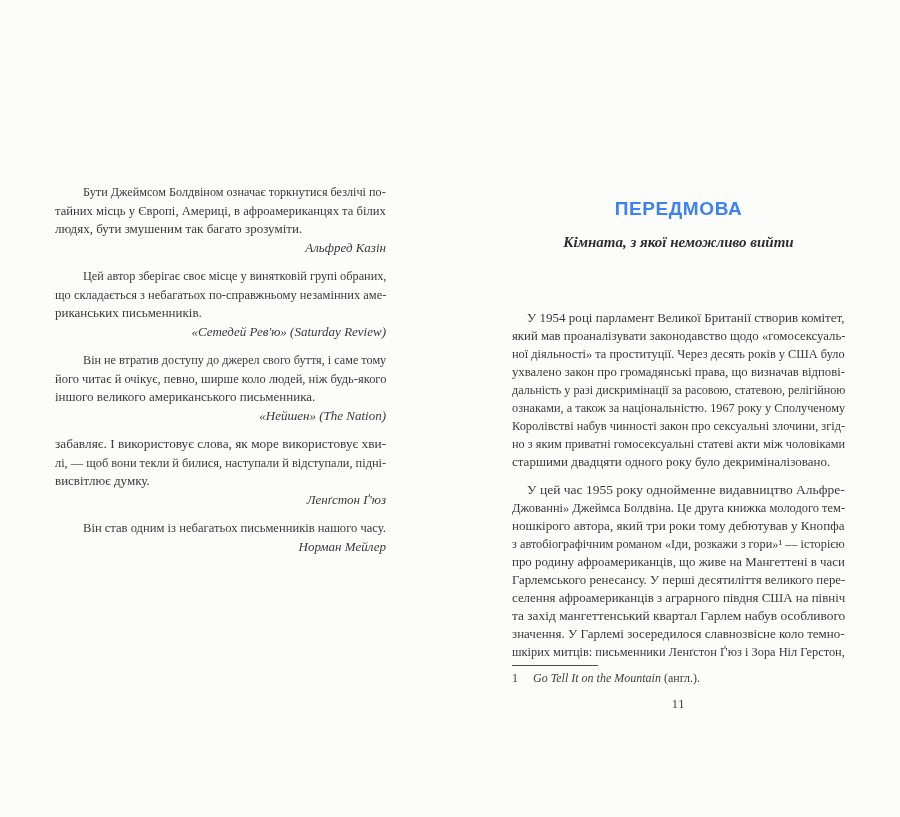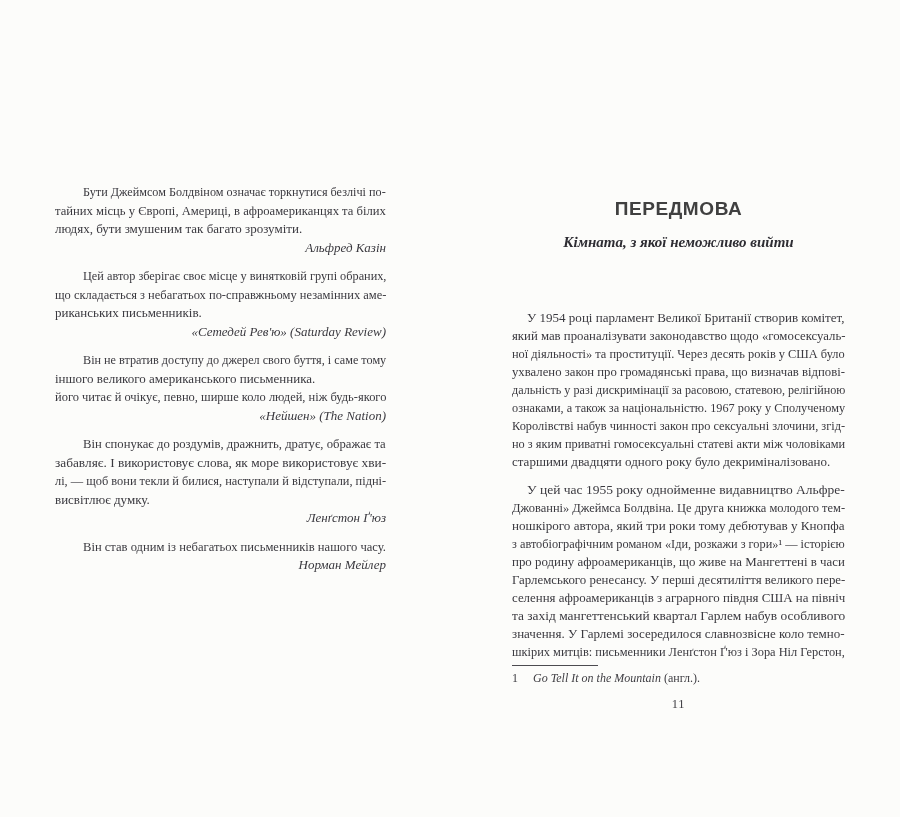--- a/index.html
+++ b/index.html
@@ -25,21 +25,21 @@
   .quote-block{margin-top:10px;}
   .quote-block:first-child{margin-top:0;}
   .left-col .ind{padding-left:28px;}
 
   
   .preface-title{
     position:absolute;left:512px;top:198px;width:333px;
     text-align:center;
     font-family:"Liberation Sans",sans-serif;
     font-weight:bold;font-size:19px;line-height:22px;
-    letter-spacing:0.6px;color:#404040;
+    letter-spacing:0.6px;color:#3b82f6;
   }
   .preface-subtitle{
     position:absolute;left:512px;top:233px;width:333px;
     text-align:center;
     font-style:italic;font-weight:bold;
     font-size:15px;line-height:19px;color:#2e2d33;
   }
   .right-col{
     position:absolute;left:512px;top:299px;width:333px;
     font-size:13px;line-height:18px;
@@ -87,31 +87,30 @@
           <div class="line last"><span class="fit">риканських письменників.</span></div>
         </div>
       <div class="line last attr-row">
         <span class="fit">«Сетедей Рев'ю» (Saturday Review)</span>
       </div>
     </div>
 
     <div class="quote-block">
       <div>
           <div class="line ind"><span class="fit" style="transform: scaleX(0.93808);">Він не втратив доступу до джерел свого буття, і саме тому</span></div>
+          <div class="line"><span class="fit" style="transform: scaleX(0.95942);">його читає й очікує, певно, ширше коло людей, ніж будь-якого</span></div>
           <div class="line last"><span class="fit">іншого великого американського письменника.</span></div>
-          <div class="line"><span class="fit" style="transform: scaleX(0.95942);">його читає й очікує, певно, ширше коло людей, ніж будь-якого</span></div>
         </div>
       <div class="line last attr-row">
         <span class="fit">«Нейшен» (The Nation)</span>
       </div>
     </div>
 
     <div class="quote-block">
       <div>
-          <div class="line ind"><span class="fit" style="transform: scaleX(0.974277);">Він спонукає до роздумів, дражнить, дратує, ображає та</span></div>
           <div class="line"><span class="fit" style="transform: scaleX(1.02477);">забавляє. І використовує слова, як море використовує хви-</span></div>
           <div class="line"><span class="fit" style="transform: scaleX(0.951149);">лі, — щоб вони текли й билися, наступали й відступали, підні-</span></div>
           <div class="line last"><span class="fit">висвітлює думку.</span></div>
         </div>
       <div class="line last attr-row">
         <span class="fit">Ленґстон Ґ'юз</span>
       </div>
     </div>
 
     <div class="quote-block">

